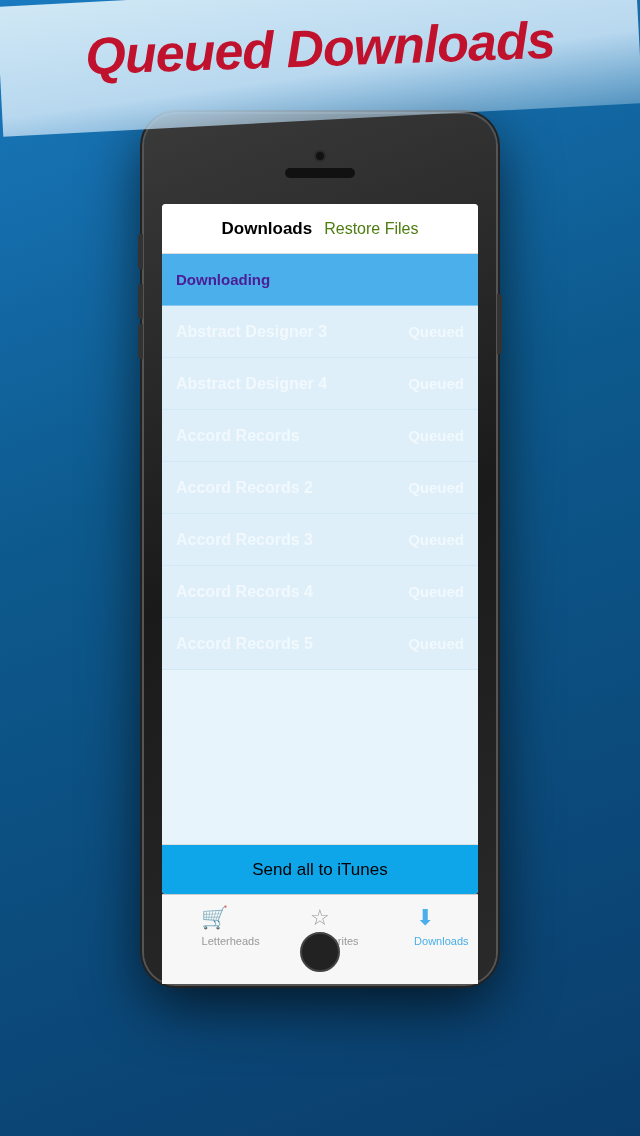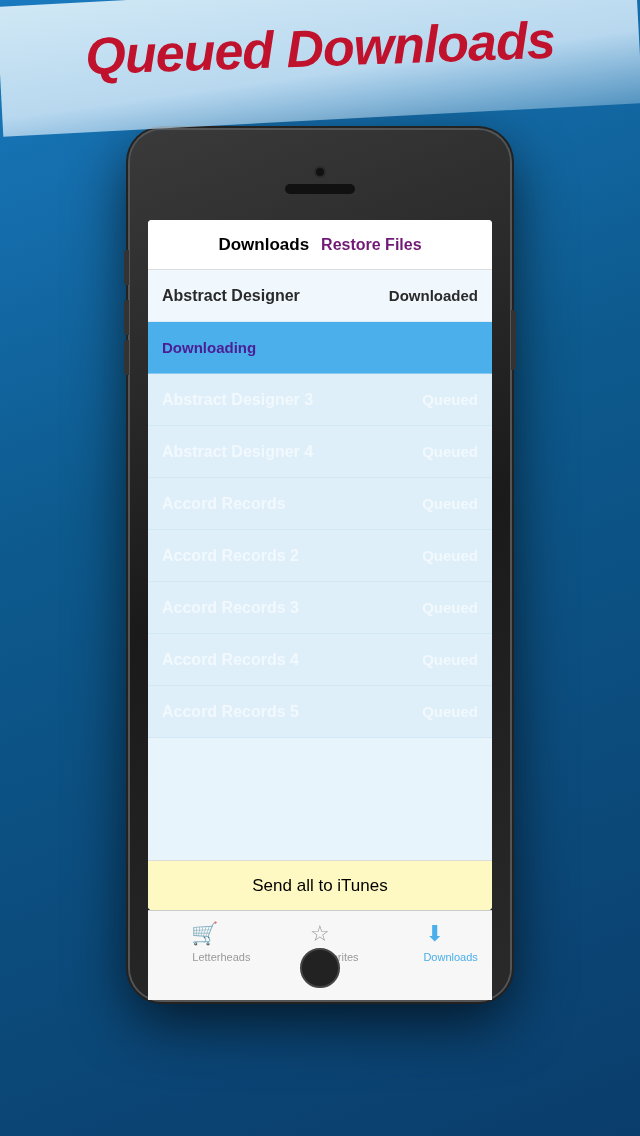--- a/index.html
+++ b/index.html
@@ -34,24 +34,24 @@
       color: #c0122c;
       font-style: italic;
       z-index: 11;
       transform: rotate(-2deg);
       letter-spacing: -1px;
     }
 
     
     .phone-shell {
       position: absolute;
-      top: 130px;
+      top: 114px;
       left: 50%;
       transform: translateX(-50%);
-      width: 380px;
+      width: 352px;
       height: 870px;
       background: linear-gradient(160deg, #3a3a3a 0%, #1a1a1a 50%, #2a2a2a 100%);
       border-radius: 32px;
       box-shadow: 0 0 0 2px #555, 0 0 0 4px #222, 0 20px 60px rgba(0,0,0,0.7);
     }
     
     .phone-shell::before {
       content: '';
       position: absolute;
       left: -6px;
@@ -124,22 +124,22 @@
       flex-shrink: 0;
       gap: 12px;
     }
     .header-title {
       font-size: 17px;
       font-weight: 700;
       color: #000;
     }
     .header-action {
       font-size: 16px;
-      font-weight: 700;
-      color: #701a75;
+      font-weight: 400;
+      color: #4d7c0f;
     }
 
     
     .download-list {
       flex: 1;
       overflow: hidden;
     }
     .list-row {
       display: flex;
       align-items: center;
@@ -182,21 +182,21 @@
     .list-row.downloaded .row-status {
       color: #2a2a2a;
     }
     .list-row.queued .row-status {
       color: rgba(255,255,255,0.6);
     }
 
     
     .send-btn {
       height: 50px;
-      background: #fef9c3;
+      background: #0ea5e9;
       display: flex;
       align-items: center;
       justify-content: center;
       border-top: 1px solid #ddd;
       flex-shrink: 0;
       cursor: pointer;
     }
     .send-btn-text {
       font-size: 17px;
       font-weight: 500;
@@ -267,26 +267,20 @@
   </div>
 
   <div class="screen">
 
     <div class="screen-header">
       <span class="header-title">Downloads</span>
       <span class="header-action">Restore Files</span>
     </div>
 
     <div class="download-list" id="download-list">
-        <div class="list-row downloaded">
-          <div class="row-left">
-            <div class="row-name">Abstract Designer</div>
-          </div>
-          <div class="row-status">Downloaded</div>
-        </div>
         <div class="list-row downloading">
           <div class="row-status">Downloading</div>
         </div>
         <div class="list-row queued">
           <div class="row-left">
             <div class="row-name">Abstract Designer 3</div>
           </div>
           <div class="row-status">Queued</div>
         </div>
         <div class="list-row queued">

